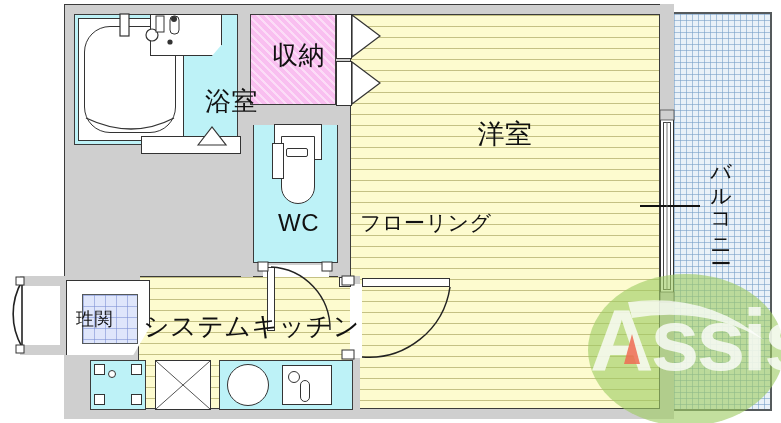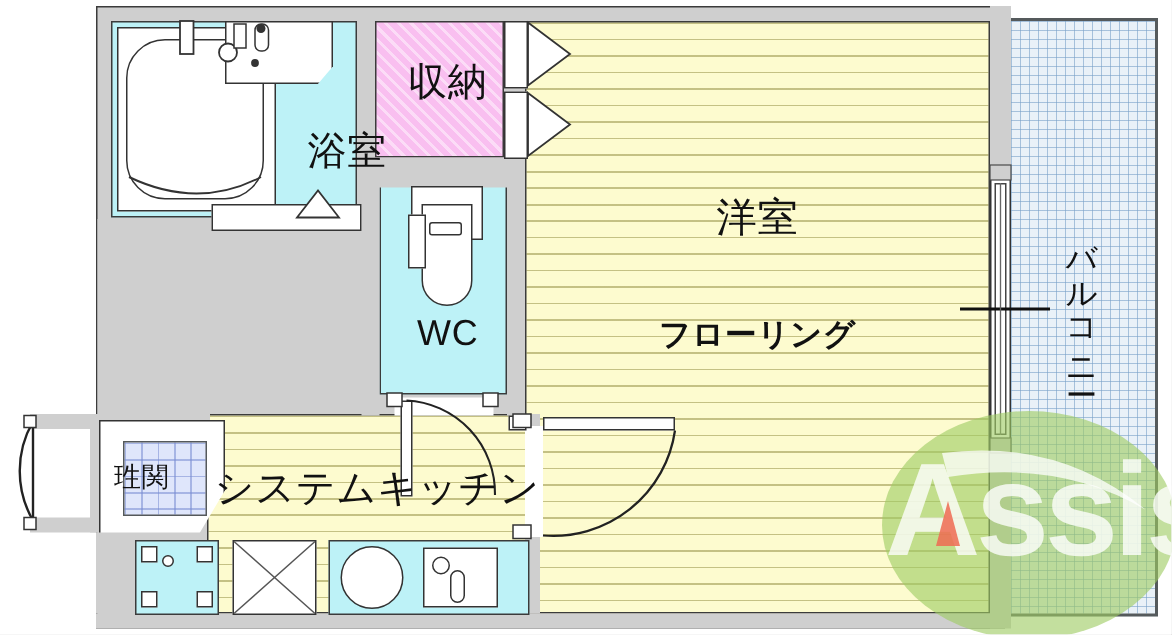--- a/index.html
+++ b/index.html
@@ -82,21 +82,21 @@
   .lbl {
     position: absolute;
     color: #111;
     font-family: "DejaVu Sans", "Liberation Sans", sans-serif;
     white-space: nowrap;
     line-height: 1.05;
     letter-spacing: 0.5px;
   }
   .lbl-room { font-size: 27px; font-weight: 500; text-align: center; }
   .lbl-sub  { font-size: 27px; font-weight: 500; text-align: center; }
-  .lbl-fl   { font-size: 21px; font-weight: 700; text-align: center; }
+  .lbl-fl   { font-size: 21px; font-weight: 400; text-align: left; }
   .lbl-md   { font-size: 26px; font-weight: 500; }
   .lbl-sm   { font-size: 18px; font-weight: 500; }
   .lbl-wc   { font-size: 24px; font-weight: 500; font-family: "Liberation Sans", sans-serif; }
   .lbl-vert {
     writing-mode: vertical-rl;
     font-size: 21px; font-weight: 500;
     letter-spacing: 2px;
   }
 
   
@@ -243,18 +243,18 @@
   <div class="lbl lbl-md" style="left:165px; top:88px;margin-left:40px;">浴室</div>
 
   <div class="lbl lbl-md" style="left:272px; top:42px;">収納</div>
 
   <div class="lbl lbl-wc" style="left:278px; top:210px;">WC</div>
 
   <div class="lbl lbl-sm" style="left:76px; top:310px;">珄関</div>
 
   <div class="lbl lbl-md" style="left:143px; top:313px;">システムキッチン</div>
 
-  <div class="lbl lbl-room" style="left:360px; top:132px; width:290px;">洋室</div>
+  <div class="lbl lbl-room" style="left:360px; top:120px; width:290px;">洋室</div>
   <div class="lbl lbl-fl" style="left:360px; top:212px; width:290px;">フローリング</div>
 
   <div class="lbl lbl-vert" style="left:710px; top:148px;">バルコニー</div>
 
 </div>
 
 </body></html>

